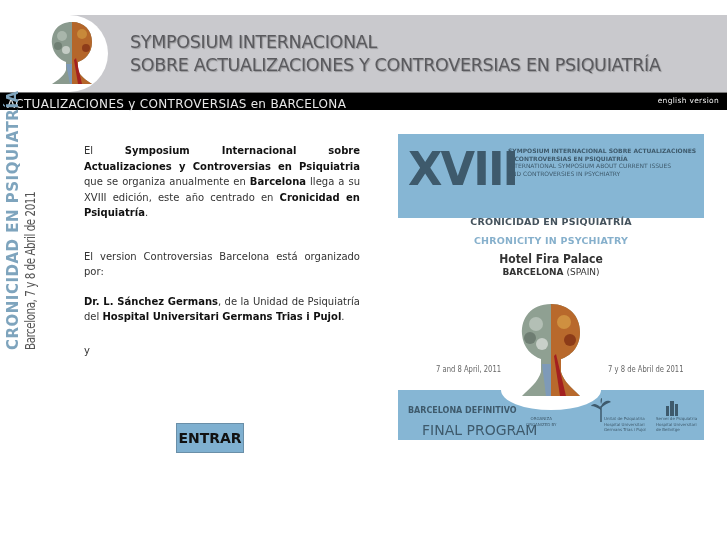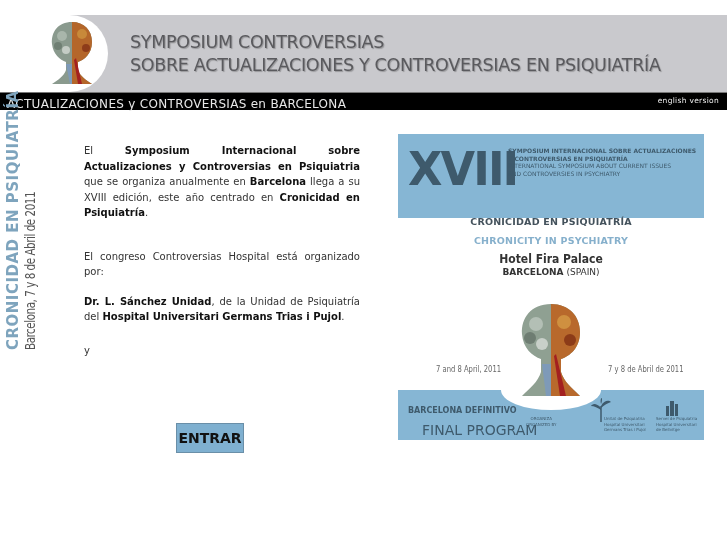--- a/index.html
+++ b/index.html
@@ -66,43 +66,43 @@
   <path d="M24 2 C10 2 3 12 4 24 C5 34 12 40 18 42 L18 50 C16 56 10 60 4 64 L44 64 C38 60 32 56 30 50 L30 42 C36 40 44 34 44 22 C44 10 36 2 24 2 Z" fill="#8a9a8e"></path>
   <path d="M24 2 C36 2 44 10 44 22 C44 34 36 40 30 42 L30 50 C32 56 38 60 44 64 L24 64 Z" fill="#b4662a"></path>
   <circle cx="14" cy="16" r="5" fill="#a9b6ab"></circle>
     <circle cx="10" cy="26" r="4" fill="#6f7f73"></circle>
     <circle cx="18" cy="30" r="4" fill="#c4ccc5"></circle>
   <circle cx="34" cy="14" r="5" fill="#c8893a"></circle>
     <circle cx="38" cy="28" r="4" fill="#8e3c1a"></circle>
   <path d="M26 40 L30 64 L34 64 L28 38 Z" fill="#a32020"></path>
   <path d="M18 44 L22 64 L24 64 L24 44 Z" fill="#7e9ab8"></path>
 </svg>
-<div id="title1" class="title-line">SYMPOSIUM CONTROVERSIAS</div>
+<div id="title1" class="title-line">SYMPOSIUM INTERNACIONAL</div>
 <div id="title2" class="title-line">SOBRE ACTUALIZACIONES Y CONTROVERSIAS EN PSIQUIATRÍA</div>
 
 <div id="navbar">
   <div id="nav-tagline">
     <span>ACTUALIZACIONES</span>
     <span>y</span>
     <span>CONTROVERSIAS</span>
     <span>en</span>
     <span>BARCELONA</span>
   </div>
   <a id="english-link" href="#">english version</a>
 </div>
 
 <div id="side-title">
   <span id="side-l1">CRONICIDAD EN PSIQUIATRÍA</span>
   <span id="side-l2">Barcelona, 7 y 8 de Abril de 2011</span>
 </div>
 
 <div id="content">
   <p><span>El </span><b>Symposium Internacional sobre Actualizaciones y Controversias en Psiquiatria</b><span> que se organiza anualmente en </span><b>Barcelona</b><span> llega a su XVIII edición, este año centrado en </span><b>Cronicidad en Psiquiatría</b><span>.</span></p>
-  <p class="tight" style="margin-bottom:14px;">El congreso Controversias Hospital está organizado por:</p>
-  <p style="margin-bottom:18px;"><b>Dr. L. Sánchez Unidad</b><span>, de la Unidad de Psiquiatría del </span><b>Hospital Universitari Germans Trias i Pujol</b><span>.</span></p>
+  <p class="tight" style="margin-bottom:14px;">El version Controversias Barcelona está organizado por:</p>
+  <p style="margin-bottom:18px;"><b>Dr. L. Sánchez Germans</b><span>, de la Unidad de Psiquiatría del </span><b>Hospital Universitari Germans Trias i Pujol</b><span>.</span></p>
   <p style="margin-bottom:17px;">y</p>
 </div>
 
 <div id="enter-button">ENTRAR</div>
 
 <div id="poster">
   <div id="poster-top">
     <div id="poster-xviii">XVIII</div>
     <div id="poster-top-text">
       <div class="b">SYMPOSIUM INTERNACIONAL SOBRE ACTUALIZACIONES</div>

